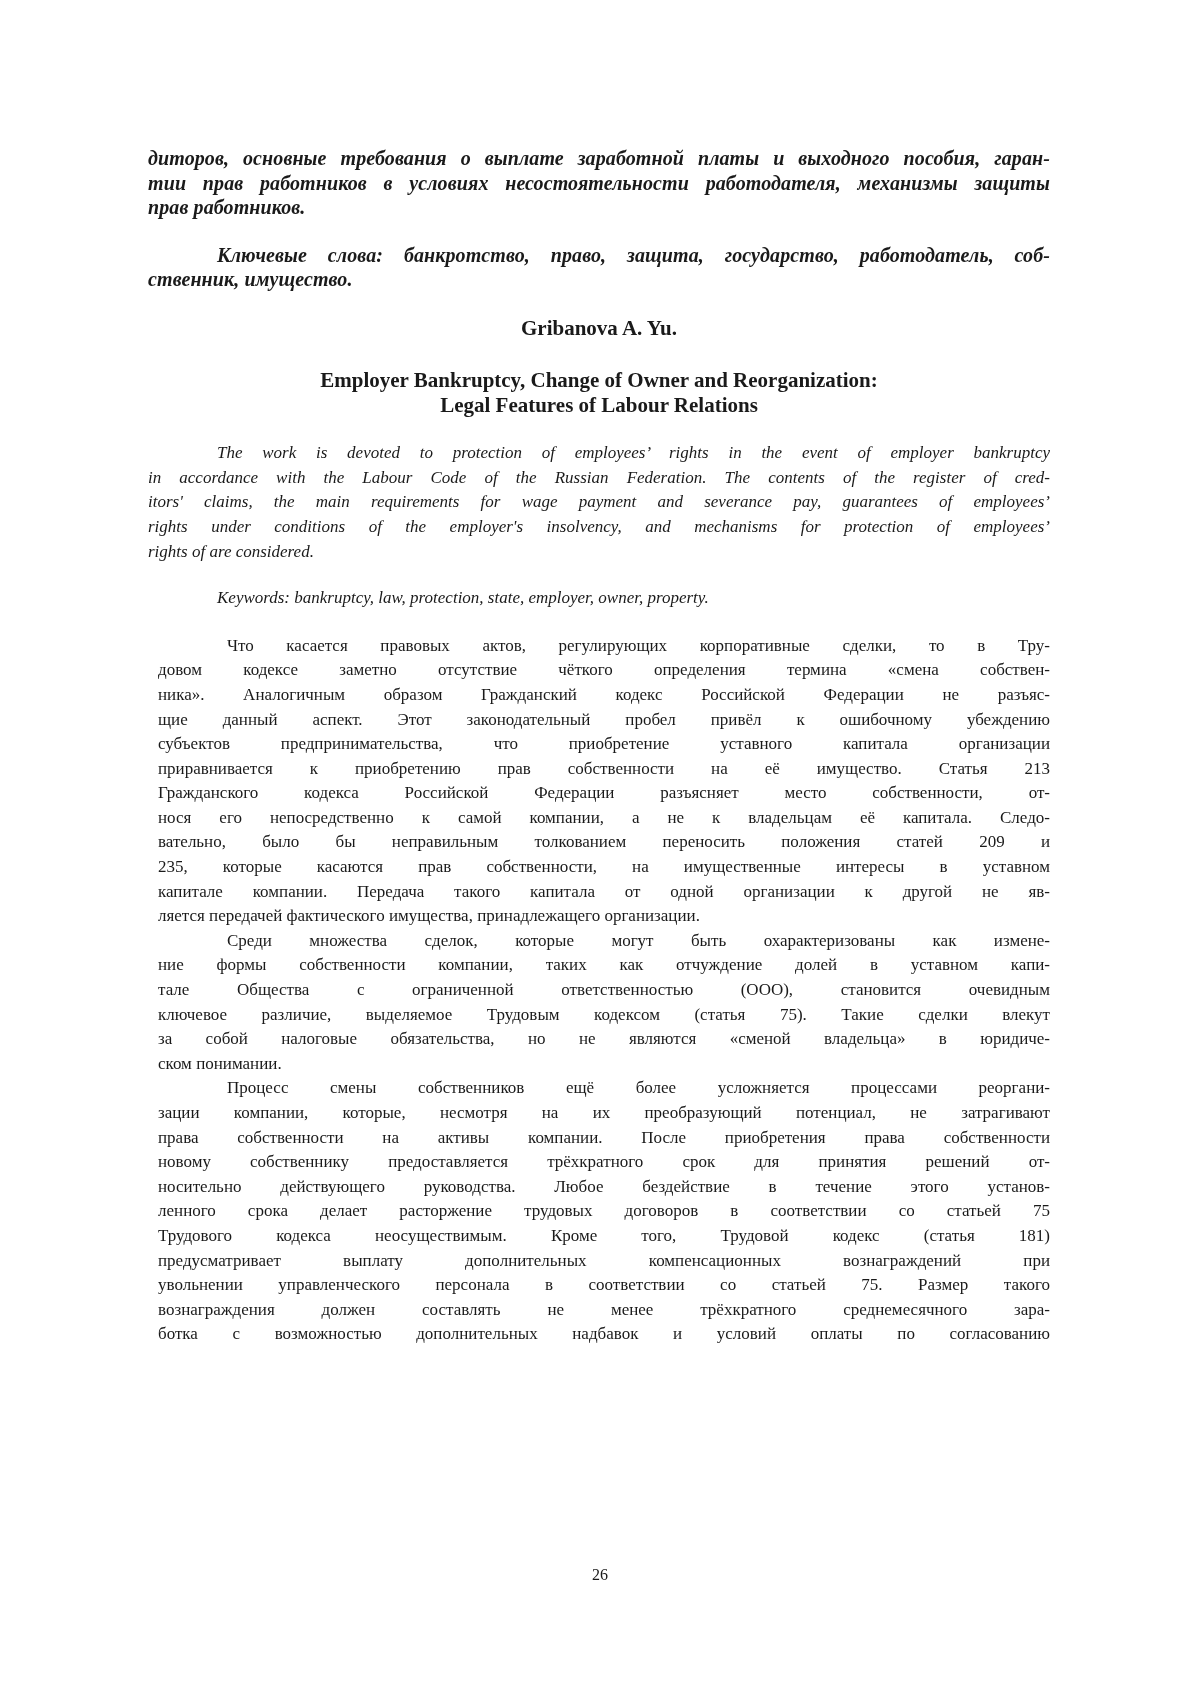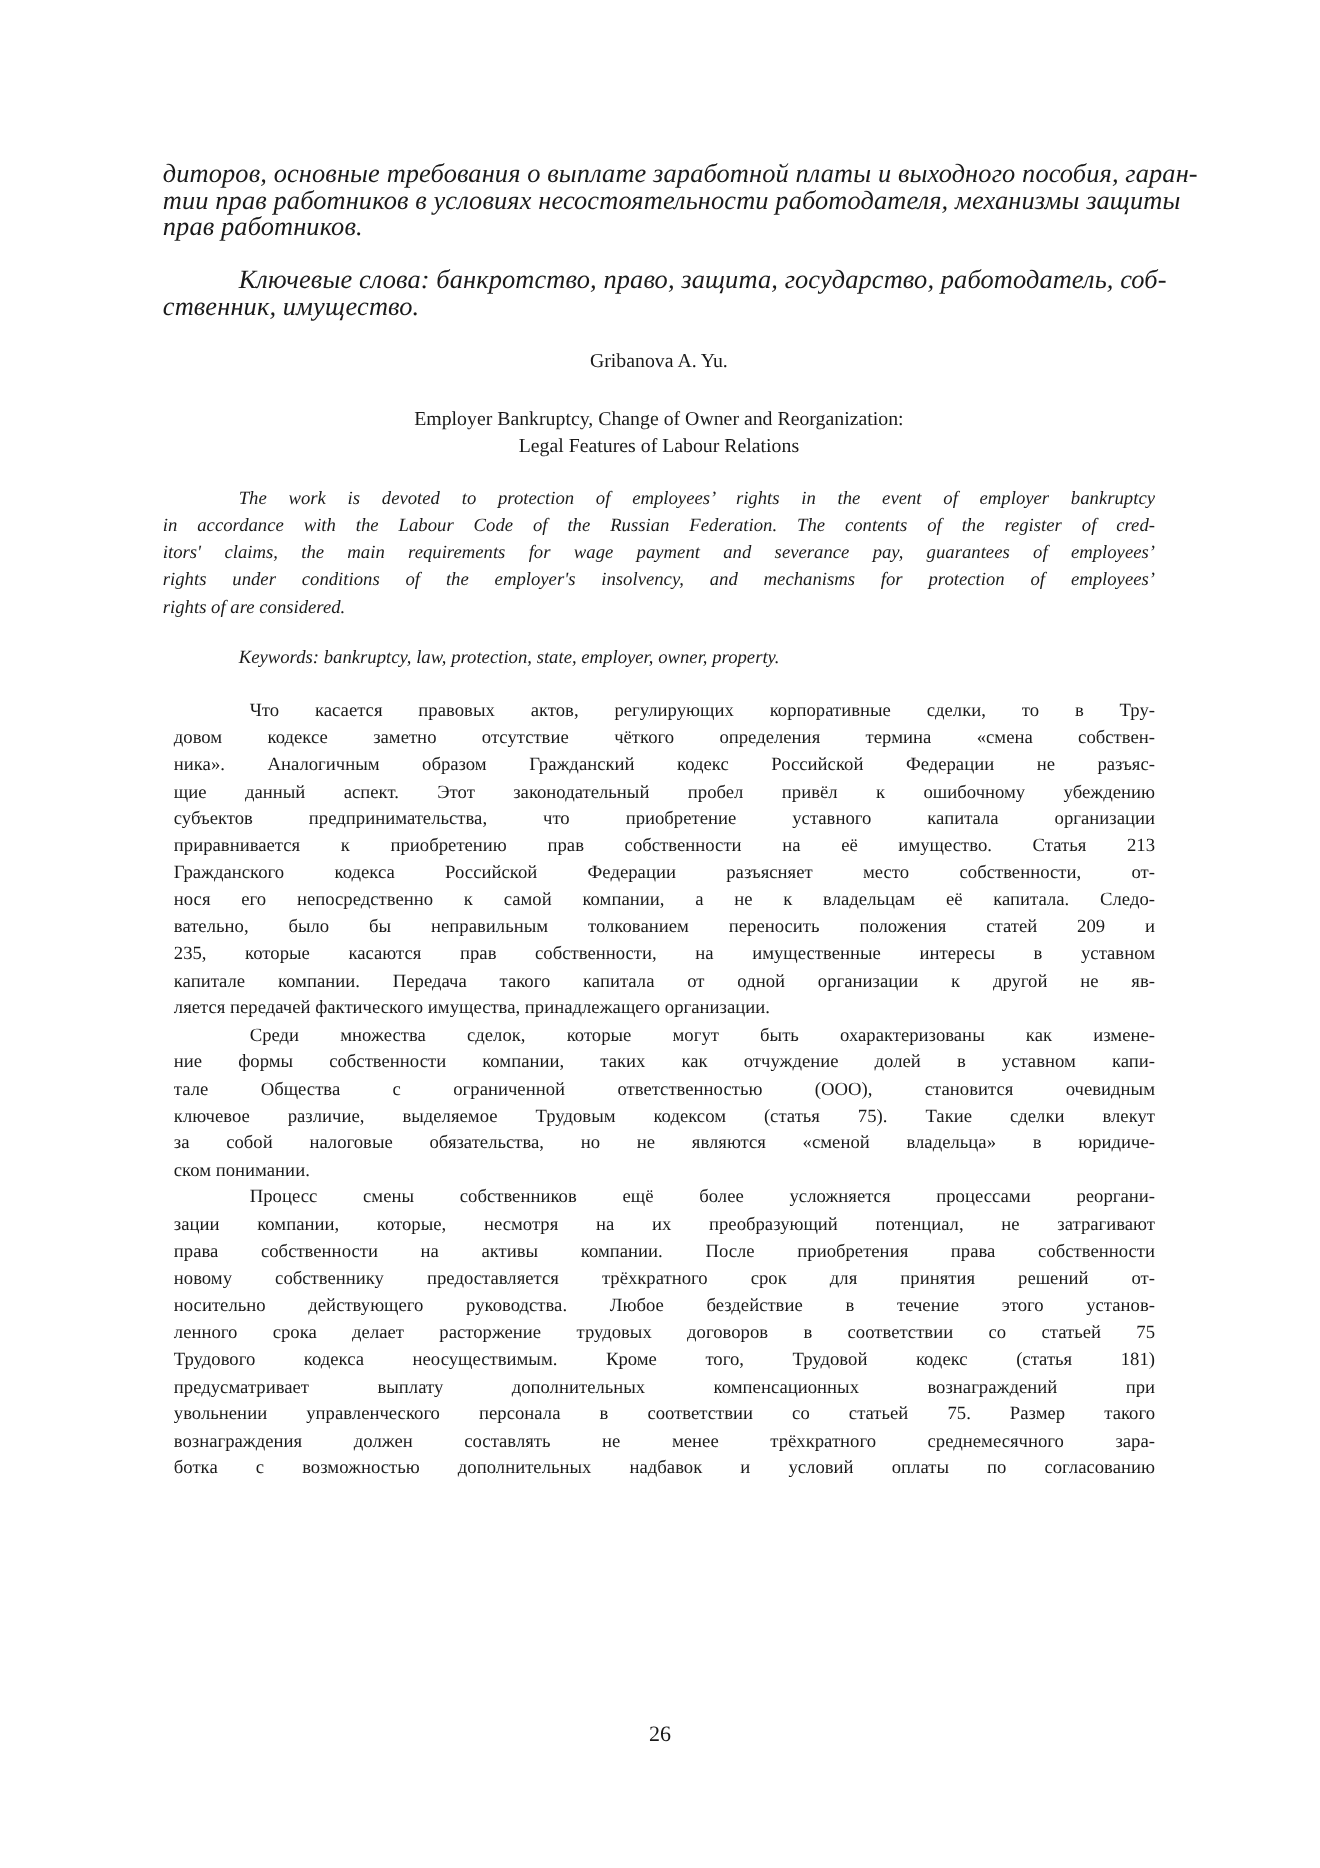--- a/index.html
+++ b/index.html
@@ -5,24 +5,24 @@
   html, body { margin: 0; padding: 0; background: #ffffff; }
   body { width: 1200px; height: 1698px; position: relative; overflow: hidden;
          font-family: "Liberation Serif", "DejaVu Serif", serif; color: #1a1a1a; }
   .page { position: absolute; left: 148px; top: 146px; width: 902px; }
   .line { display: block; height: 24.6px; line-height: 24.6px; font-size: 17px;
           white-space: nowrap; text-align: justify; text-align-last: justify; overflow: visible; }
   .line.last { text-align-last: left; }
   .it { font-style: italic; }
   .indent { padding-left: 69px; }
   .gap { display: block; height: 23px; }
-  .center { text-align: center; text-align-last: center; font-weight: normal; font-size: 18px; }
-  .ru-it { font-style: italic; font-size: 24px; letter-spacing: 0.1px; }
+  .center { text-align: center; text-align-last: center; font-weight: bold; font-size: 21px; }
+  .ru-it { font-style: italic; font-size: 20px; letter-spacing: 0.1px; font-weight: bold; }
   .page-number { position: absolute; left: 0; width: 1200px; top: 1566px; text-align: center;
-                 font-size: 20px; }
+                 font-size: 16px; }
   .para { display: block; margin-left: 10px; }
 </style>
 </head>
 <body>
 
 <div class="page">
 
   <div>
     <span class="line it ru-it">диторов, основные требования о выплате заработной платы и выходного пособия, гаран-</span>
     <span class="line it ru-it">тии прав работников в условиях несостоятельности работодателя, механизмы защиты</span>

